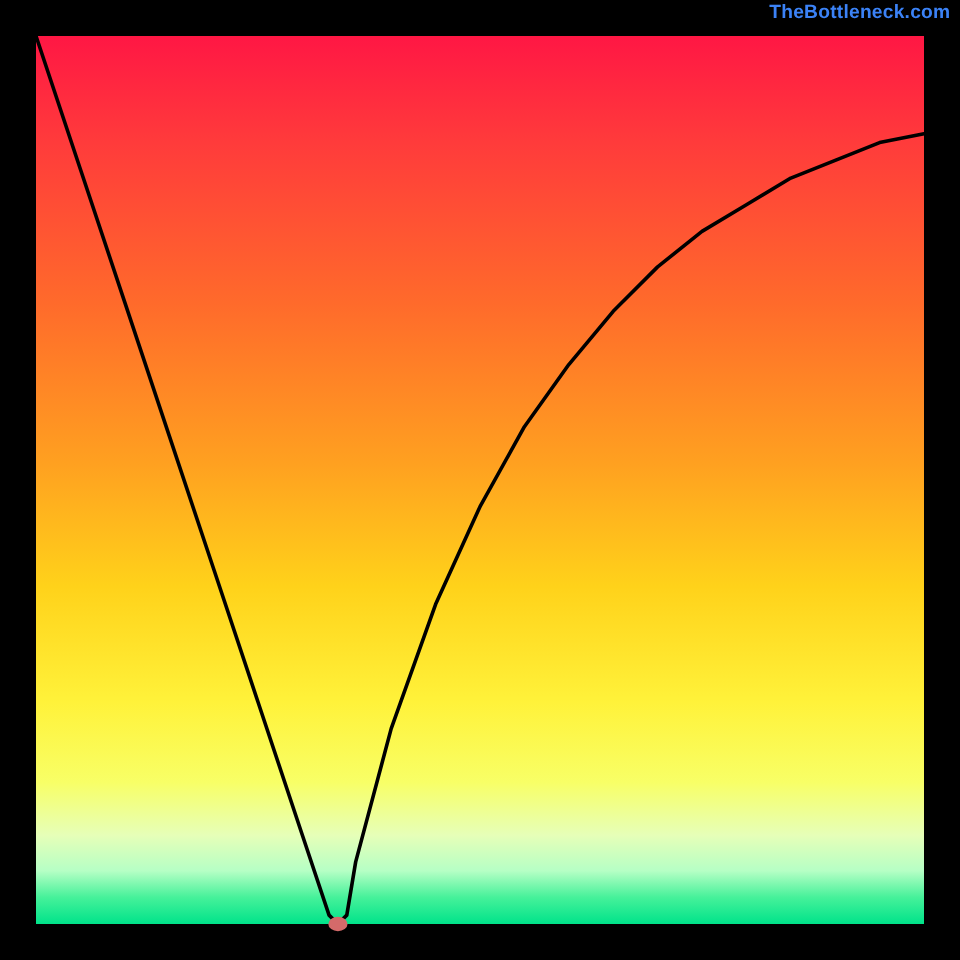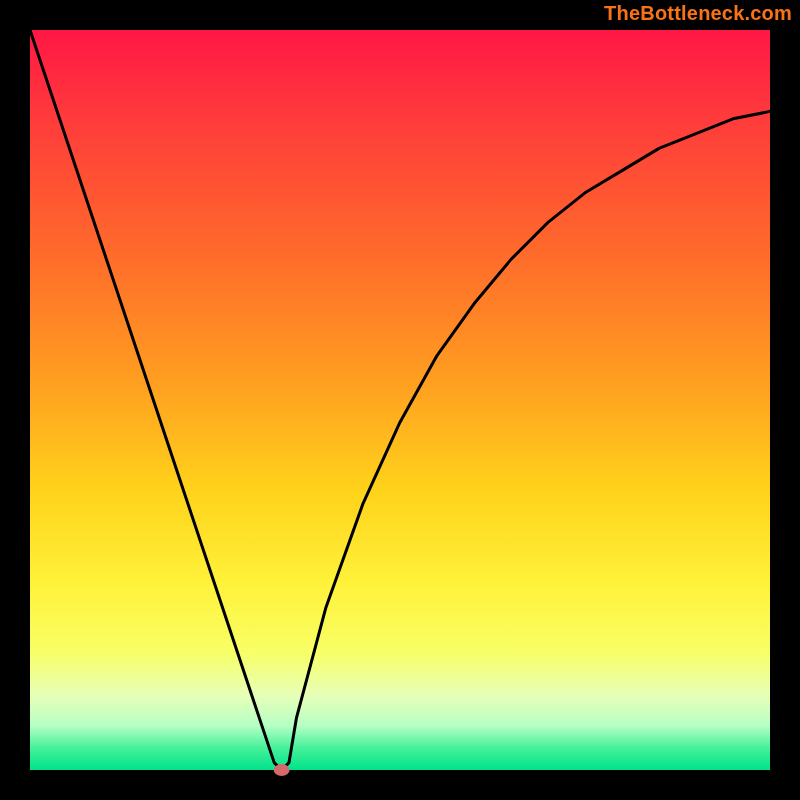--- a/index.html
+++ b/index.html
@@ -19,23 +19,23 @@
   svg {
     position: absolute;
     top: 0;
     left: 0;
   }
   .watermark {
     position: absolute;
     top: 2px;
     right: 8px;
     font-family: Arial, Helvetica, sans-serif;
-    font-size: 20px;
+    font-size: 16px;
     font-weight: 600;
-    color: #f97316;
+    color: #3b82f6;
     letter-spacing: 0.2px;
     user-select: none;
   }
 </style>
 </head>
 <body>
 
 <div class="stage">
   <svg id="chart-svg" width="800" height="800" viewBox="0 0 800 800">
     <defs>

